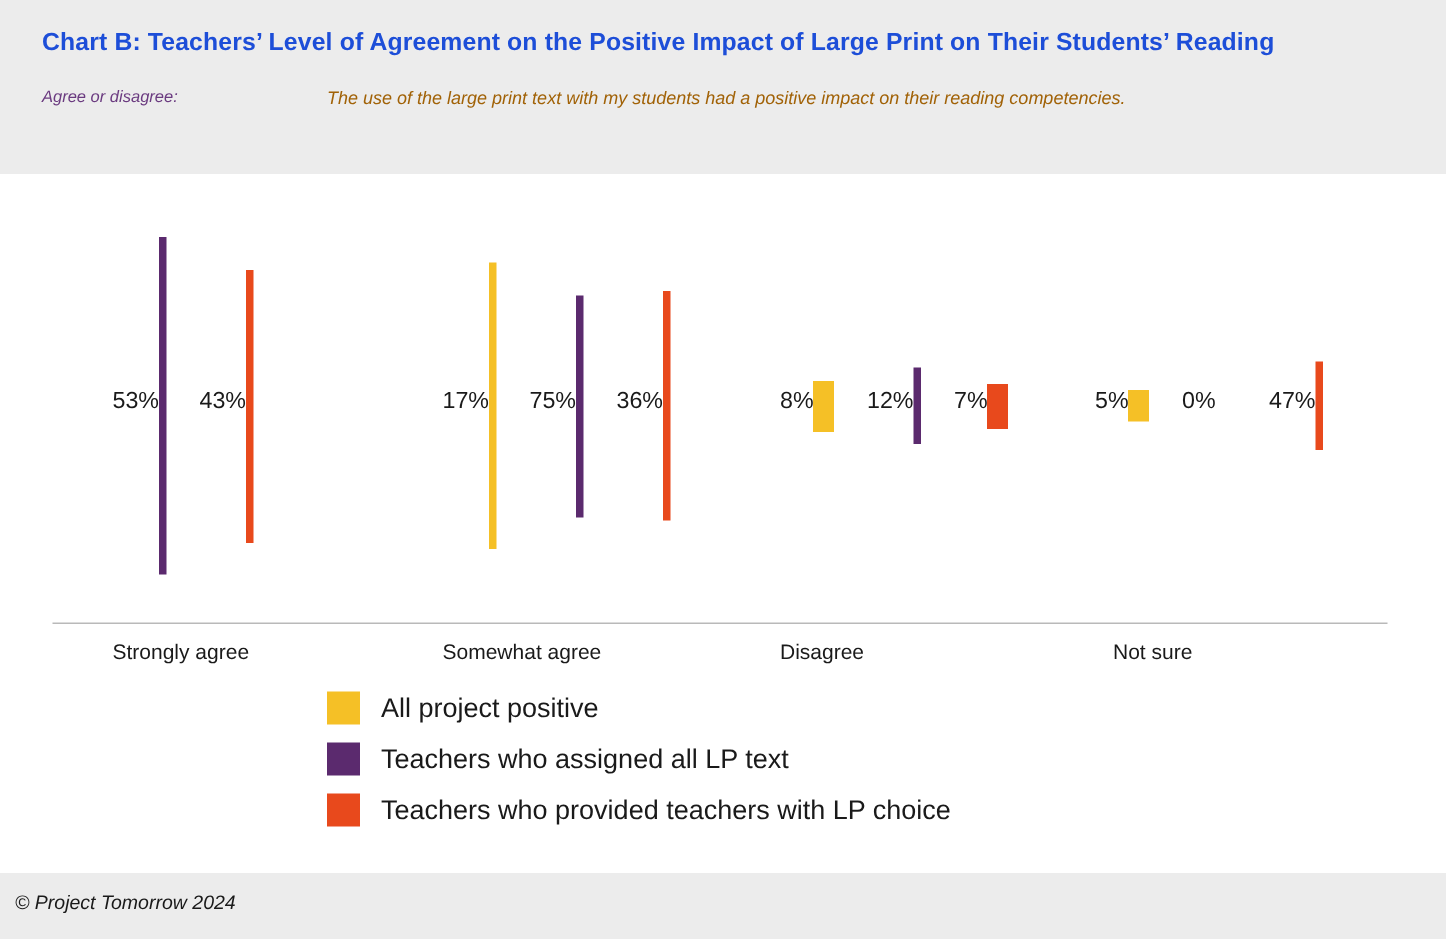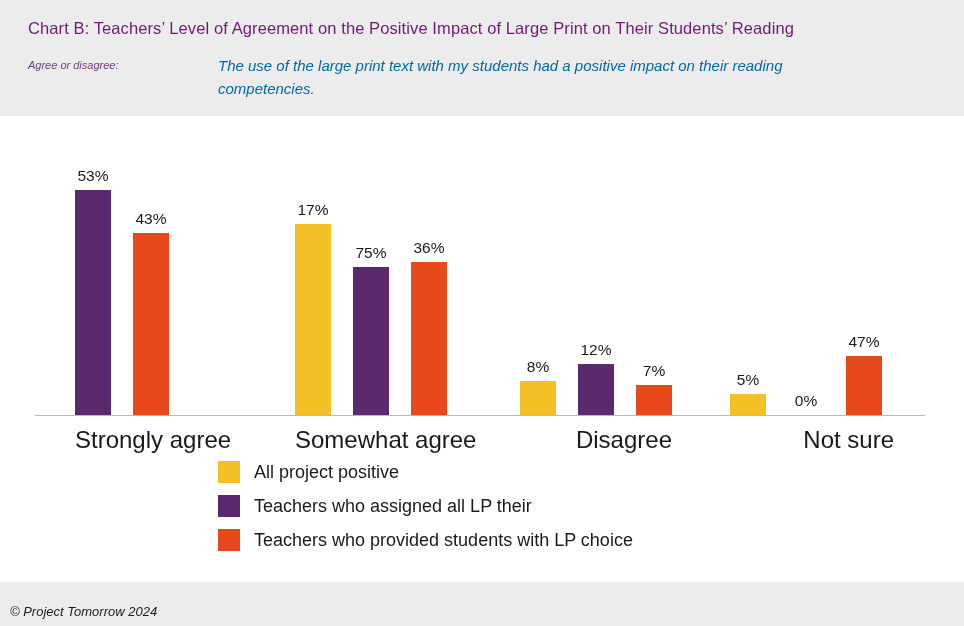--- a/index.html
+++ b/index.html
@@ -24,41 +24,41 @@
     position: absolute;
     left: 0;
     top: 0;
     width: 964px;
     height: 116px;
     background: #ececec;
     box-sizing: border-box;
     padding: 18px 28px 0 28px;
   }
   .chart-title {
-    color: #701a75;
+    color: #1d4ed8;
     font-size: 16.5px;
-    font-weight: normal;
+    font-weight: bold;
     line-height: 20px;
     letter-spacing: 0.1px;
   }
   .subtitle-row {
     display: flex;
     margin-top: 16px;
   }
   .subtitle-label {
     color: #6b3b80;
     font-size: 11px;
     font-style: italic;
     width: 190px;
     flex: 0 0 190px;
     line-height: 23px;
   }
   .subtitle-text {
-    color: #0369a1;
-    font-size: 15px;
+    color: #a16207;
+    font-size: 12px;
     font-style: italic;
     line-height: 23px;
     max-width: 620px;
   }
   .plot-area {
     position: absolute;
     left: 0;
     top: 116px;
     width: 964px;
     height: 466px;
@@ -69,21 +69,21 @@
     position: absolute;
     left: 0;
     bottom: 0;
     width: 964px;
     height: 44px;
     background: #ececec;
   }
   .copyright {
     position: absolute;
     left: 10px;
-    top: 22px;
+    top: 12px;
     font-size: 13px;
     font-style: italic;
     color: #1a1a1a;
   }
   
   .chart {
     position: absolute;
     left: 30px;
     top: 10px;
     width: 900px;
@@ -108,43 +108,43 @@
     left: 0;
     height: 289px;
     display: flex;
     align-items: flex-end;
   }
   .bar-wrap {
     position: relative;
     width: 36px;
     margin-right: 22px;
     display: flex;
-    flex-direction: column;
+    flex-direction: row;
     justify-content: flex-end;
     align-items: center;
     height: 289px;
   }
   .bar-wrap:last-child { margin-right: 0; }
   .bar-value {
     font-size: 15.5px;
     color: #1a1a1a;
     margin-bottom: 5px;
     white-space: nowrap;
   }
   .bar {
     width: 36px;
   }
   .bar.c0 { background: #f5c026; }
   .bar.c1 { background: #5b2a6e; }
   .bar.c2 { background: #e8491c; }
   .cat-label {
     position: absolute;
     top: 300px;
-    text-align: right;
-    font-size: 24px;
+    text-align: left;
+    font-size: 14px;
     color: #1a1a1a;
     white-space: nowrap;
   }
   .legend {
     position: absolute;
     left: 218px;
     top: 345px;
     width: 620px;
   }
   .legend-item {
@@ -244,25 +244,25 @@
           <div class="cat-label" style="left: 12px; width: 152px;">Not sure</div>
         </div>
       </div>
     <div class="legend" id="legend">
         <div class="legend-item">
           <span class="legend-swatch" style="background: rgb(245, 192, 38);"></span>
           <span class="legend-label">All project positive</span>
         </div>
         <div class="legend-item">
           <span class="legend-swatch" style="background: rgb(91, 42, 110);"></span>
-          <span class="legend-label">Teachers who assigned all LP their</span>
+          <span class="legend-label">Teachers who assigned all LP text</span>
         </div>
         <div class="legend-item">
           <span class="legend-swatch" style="background: rgb(232, 73, 28);"></span>
-          <span class="legend-label">Teachers who provided students with LP choice</span>
+          <span class="legend-label">Teachers who provided teachers with LP choice</span>
         </div>
       </div>
   </div>
 
   <div class="footer">
     <div class="copyright">© Project Tomorrow 2024</div>
   </div>
 
 </div>
 

